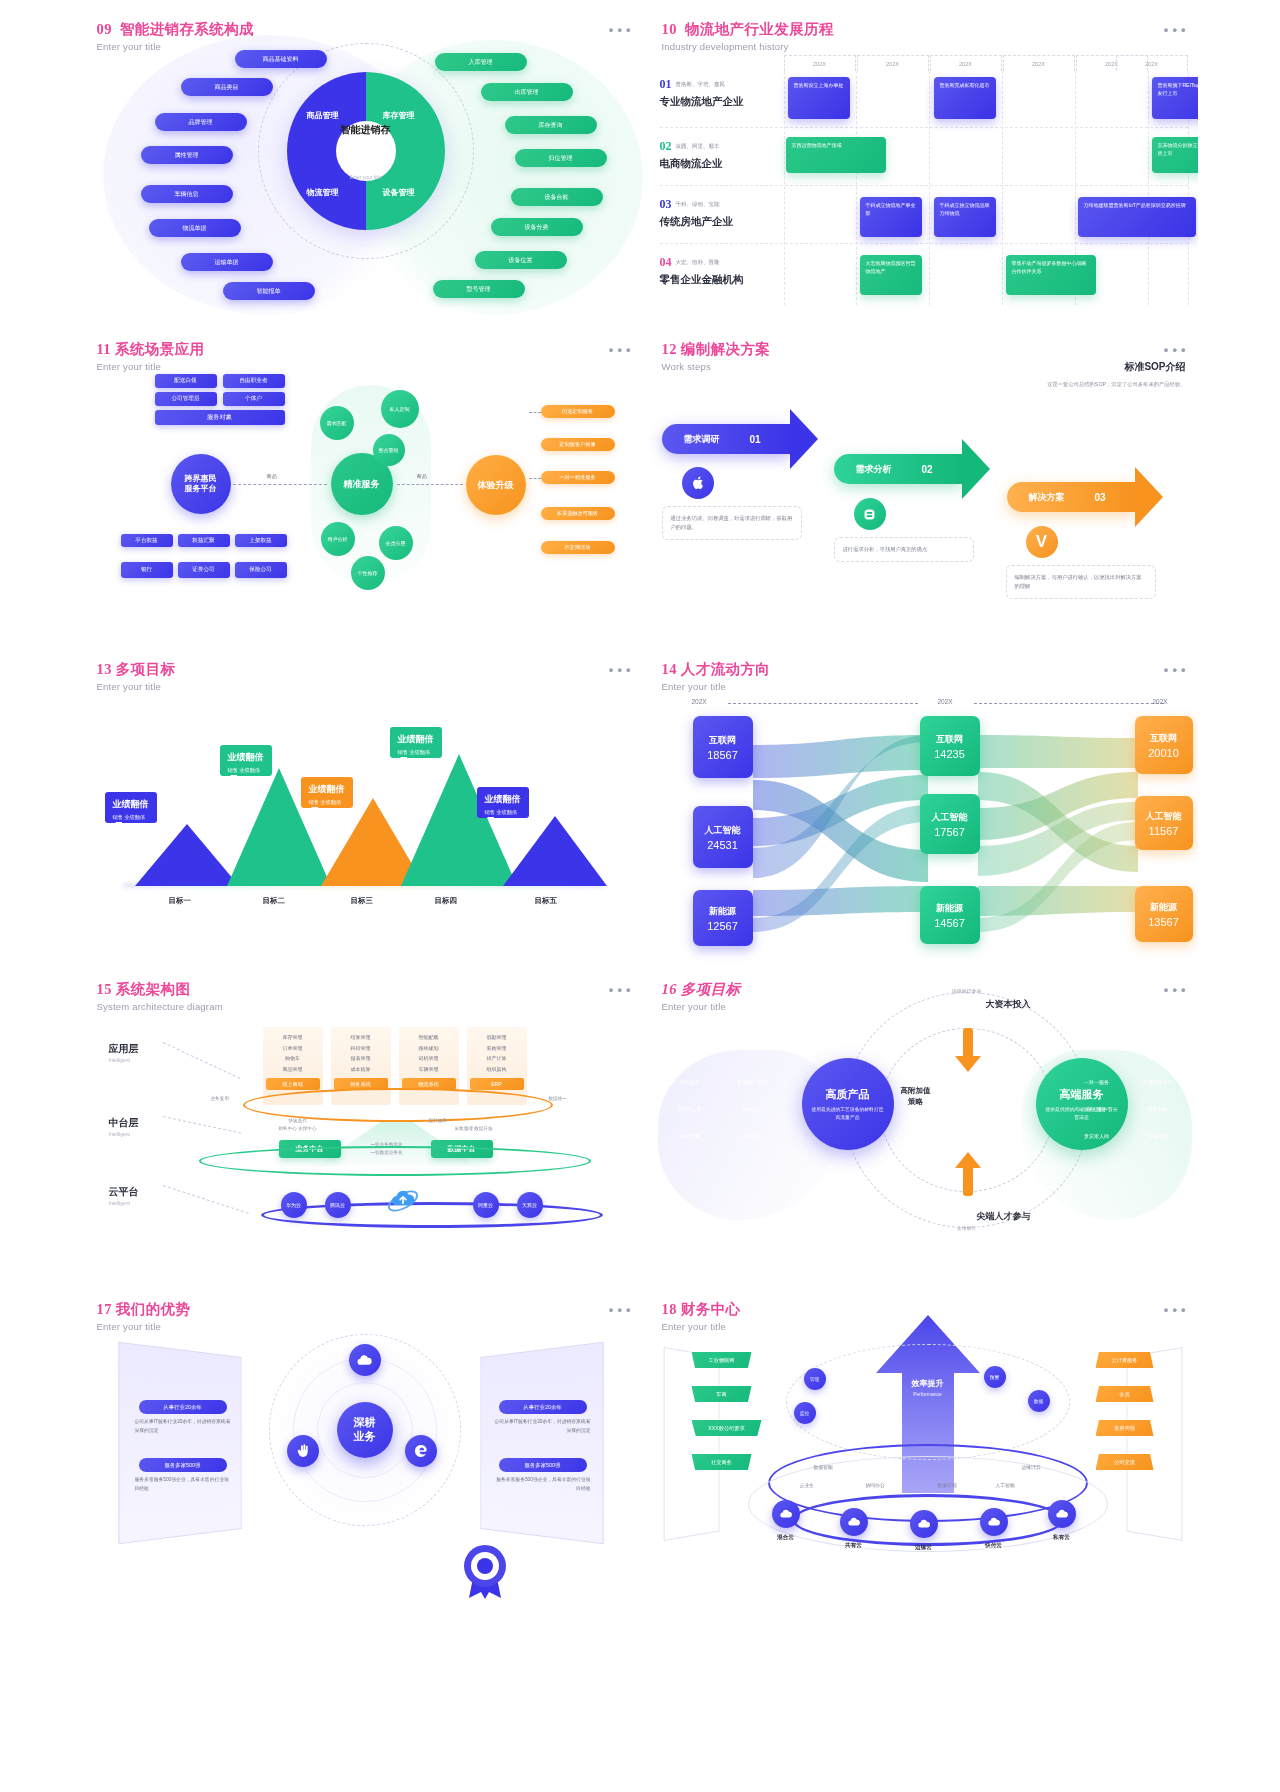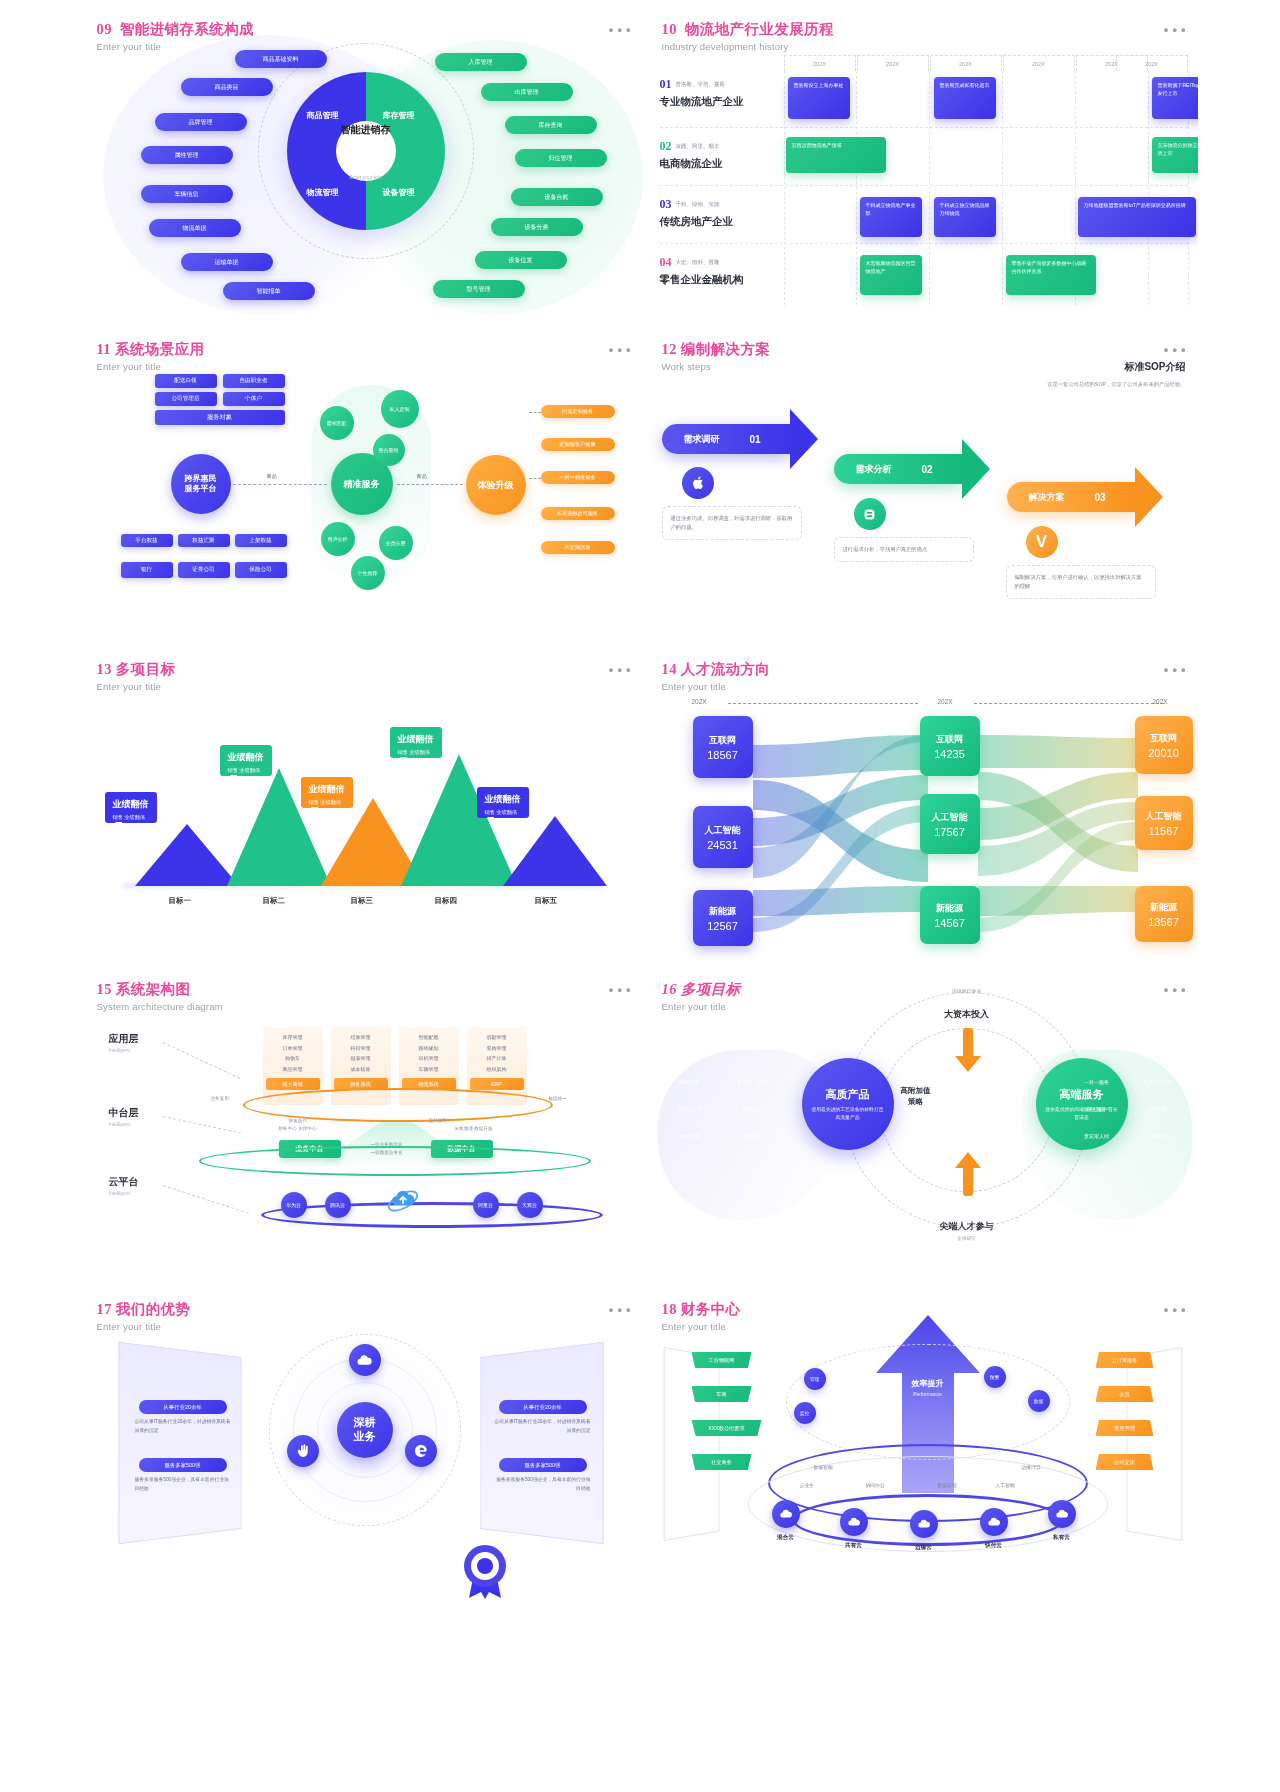--- a/index.html
+++ b/index.html
@@ -87,38 +87,38 @@
   .s14 .node { position:absolute; border-radius:7px; color:#fff; display:flex; flex-direction:column; align-items:center; justify-content:center; }
   .s14 .node .nt { font-family:"Liberation Serif",serif; font-weight:700; font-size:9px; }
   .s14 .node .nv { font-size:11px; margin-top:2px; }
   .s14 .yr { position:absolute; font-size:6.5px; color:#7a7e8e; }
   .s14 .ydash { position:absolute; border-top:1px dashed #8f94b5; }
 
   
   .s15 .colcard { position:absolute; width:60px; border-radius:3px; background:linear-gradient(180deg,#fff7ee,#fdeede); padding-top:5px;}
   .s15 .colcard .it { font-size:5px; color:#6b6f80; text-align:center; line-height:2.1; }
   .s15 .colcard .ft { margin:4px 3px 3px; height:12px; border-radius:2px; background:linear-gradient(135deg,#ffa93a,#f7931e); color:#fff; font-size:5.2px; display:flex; align-items:center; justify-content:center;}
-  .s15 .layerlbl { position:absolute; }
+  .s15 .layerlbl { position:absolute;margin-top:10px; }
   .s15 .layerlbl .l1 { font-size:10px; font-weight:700; color:#2c2f3e; }
   .s15 .layerlbl .l2 { font-size:5px; color:#b3b6c3; margin-top:1px; }
   .s15 .ell { position:absolute; border-radius:50%; }
   .s15 .mid { position:absolute; border-radius:3px; color:#fff; font-size:7px; font-weight:700; display:flex; align-items:center; justify-content:center;
      background:linear-gradient(135deg,#2bc98a,#16b97c); box-shadow:0 3px 7px rgba(25,180,125,.3);}
   .s15 .cloudnode { position:absolute; width:26px; height:26px; border-radius:50%; color:#fff; font-size:5px; display:flex; align-items:center; justify-content:center;
      background:linear-gradient(135deg,#5b57f0,#3c34e8); box-shadow:0 3px 7px rgba(60,52,232,.3);}
   .s15 .tinytxt { position:absolute; font-size:4.6px; color:#8a8e9e; }
 
   
   .s16 .bigc { position:absolute; border-radius:50%; color:#fff; display:flex; flex-direction:column; align-items:center; justify-content:center; text-align:center; }
   .s16 .bigc .t1 { font-size:11px; font-weight:700; }
   .s16 .bigc .t2 { font-size:4.8px; margin-top:4px; line-height:1.6; opacity:.95; width:76px;}
   .s16 .dashc { position:absolute; border-radius:50%; border:1px dashed #c9cbe0; }
   .s16 .cap { position:absolute; text-align:center; }
   .s16 .cap .c1 { font-size:5px; color:#9b9fae; }
-  .s16 .cap .c2 { font-size:9px; font-weight:700; color:#2c2f3e; margin-top:14px; }
+  .s16 .cap .c2 { font-size:9px; font-weight:700; color:#2c2f3e; margin-top:4px;text-align:right; }
   .s16 .cap .c2b { font-size:4.8px; color:#9b9fae; margin-top:2px; }
   .s16 .vtag { position:absolute; width:36px; text-align:center; font-size:7.5px; font-weight:700; color:#2c2f3e; line-height:1.4; }
   .s16 .sp { position:absolute; border-radius:8px; font-size:5px; color:#fff; display:flex; align-items:center; justify-content:center; }
 
   
   .s17 .panel { position:absolute; background:linear-gradient(180deg,#eceaff,#f6f5ff); border:1px solid #dcd9f7; }
   .s17 .tagpill { position:absolute; width:88px; height:14px; border-radius:7px; color:#fff; font-size:5.4px;
      display:flex; align-items:center; justify-content:center; background:linear-gradient(135deg,#5b57f0,#3c34e8); }
   .s17 .ptxt { position:absolute; width:96px; font-size:4.8px; color:#6b6f80; line-height:1.8; }
   .s17 .corec { position:absolute; border-radius:50%; }

